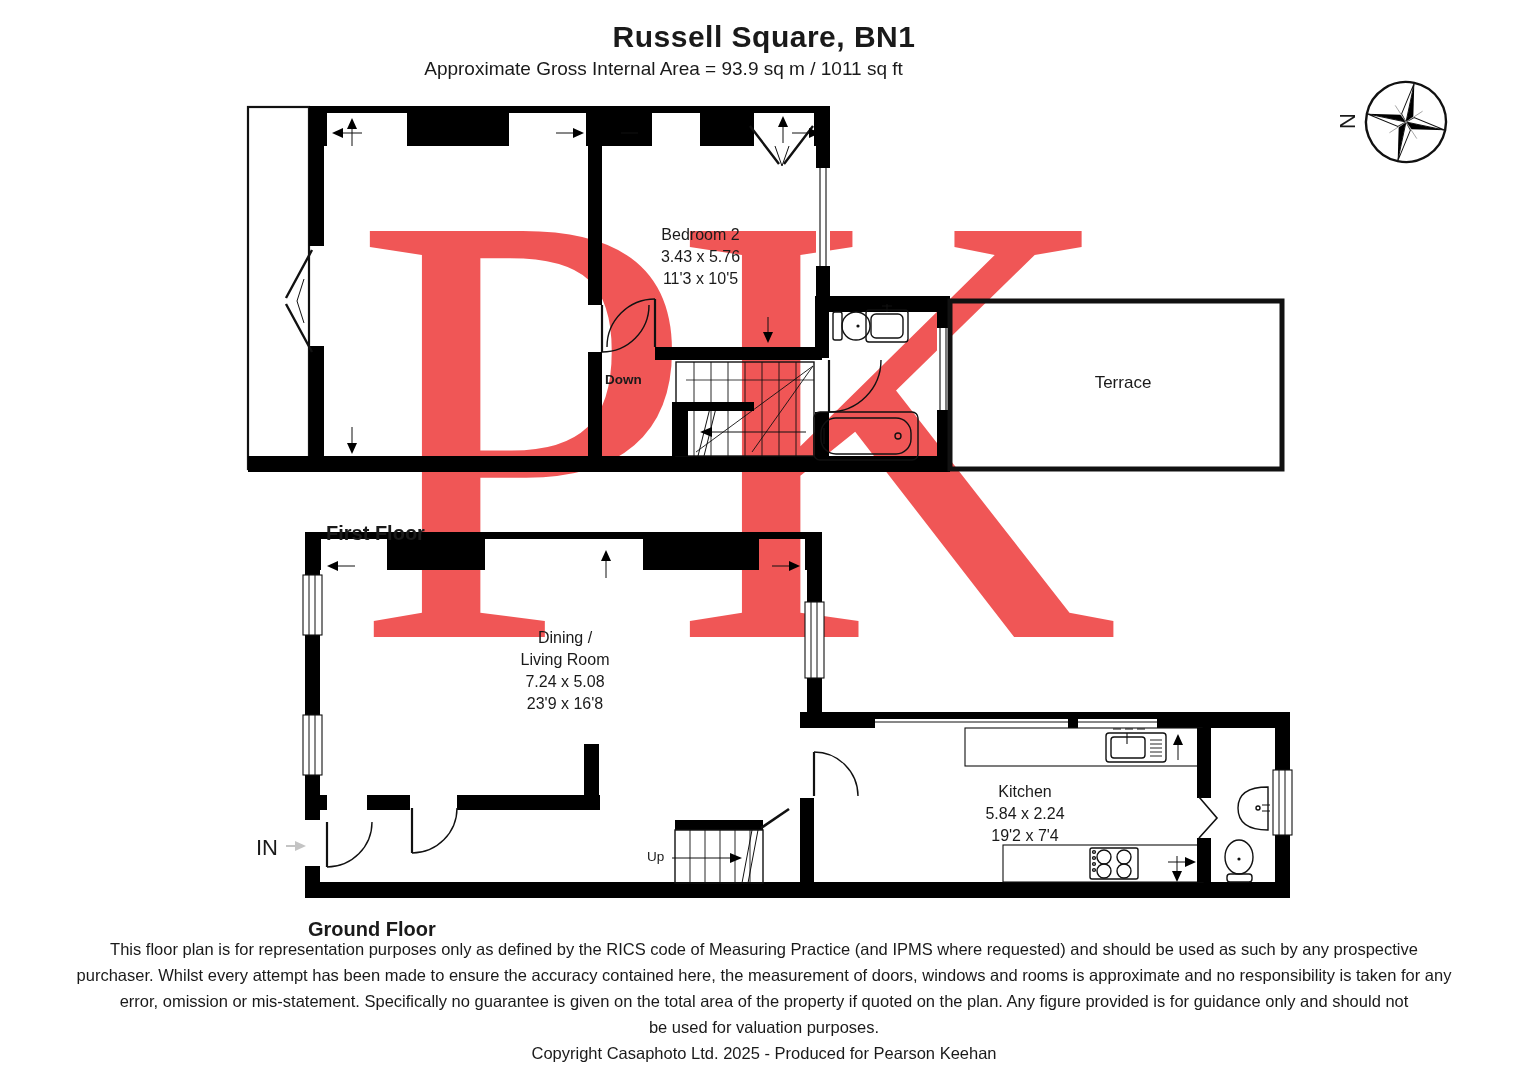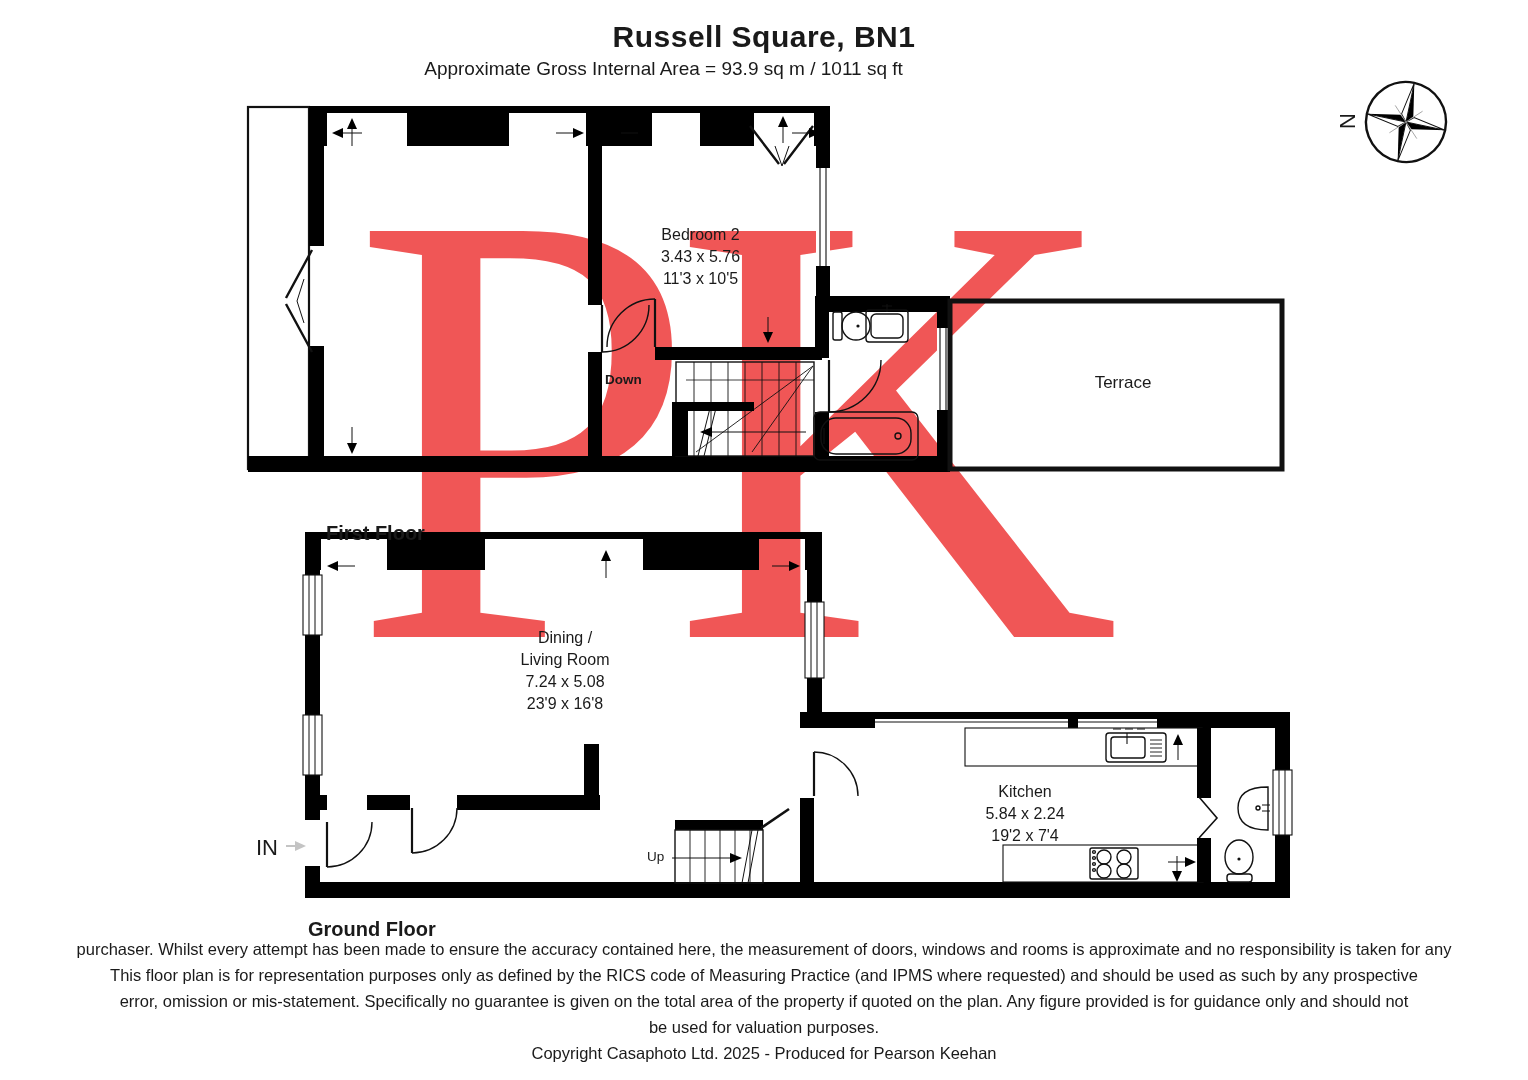--- a/index.html
+++ b/index.html
@@ -284,20 +284,20 @@
     <div>19'2 x 7'4</div>
   </div>
 
   <div class="lbl small-label" style="left:647px;top:849px;">Up</div>
 
   <div class="lbl" id="in-label" style="left:256px;top:835px;">IN</div>
 
   <div class="lbl floor-label" style="left:308px;top:918px;">Ground Floor</div>
 
   <div class="lbl" id="footer">
+    <div>This floor plan is for representation purposes only as defined by the RICS code of Measuring Practice (and IPMS where requested) and should be used as such by any prospective</div>
     <div>purchaser. Whilst every attempt has been made to ensure the accuracy contained here, the measurement of doors, windows and rooms is approximate and no responsibility is taken for any</div>
-    <div>This floor plan is for representation purposes only as defined by the RICS code of Measuring Practice (and IPMS where requested) and should be used as such by any prospective</div>
     <div>error, omission or mis-statement. Specifically no guarantee is given on the total area of the property if quoted on the plan. Any figure provided is for guidance only and should not</div>
     <div>be used for valuation purposes.</div>
     <div>Copyright Casaphoto Ltd. 2025 - Produced for Pearson Keehan</div>
   </div>
 
 </div>
 
 </body></html>

